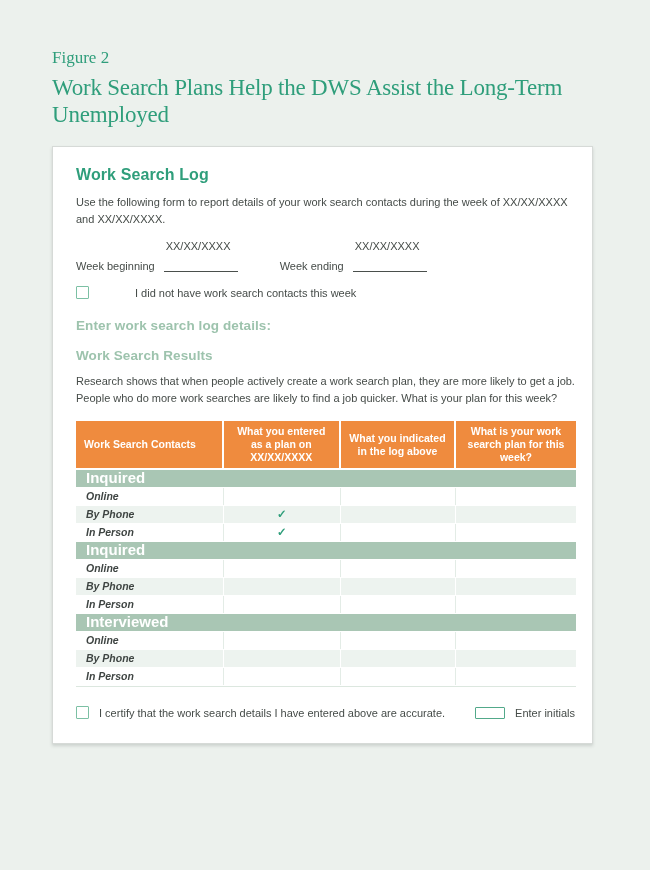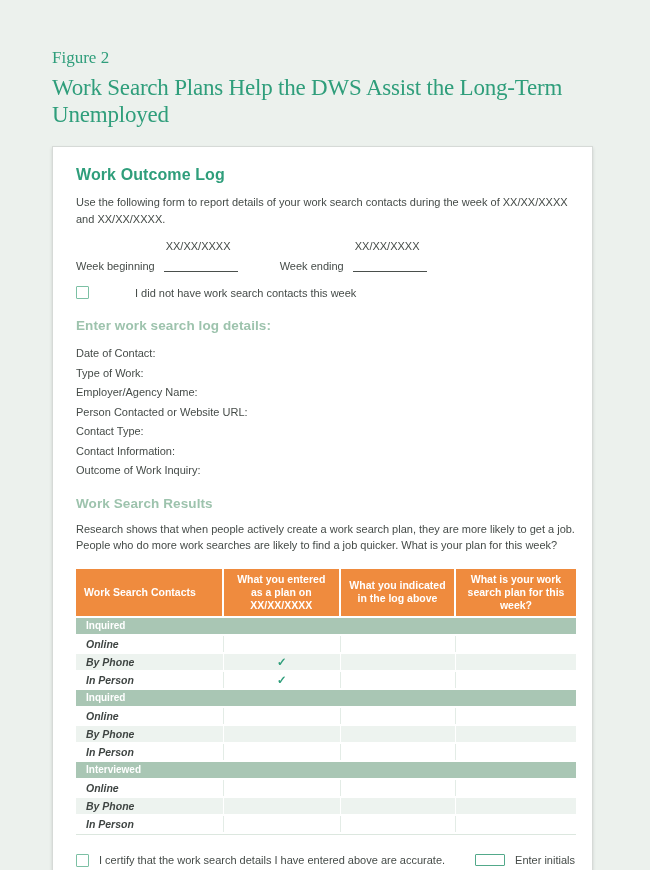--- a/index.html
+++ b/index.html
@@ -104,21 +104,21 @@
   }
   .th.c1 { justify-content: flex-start; text-align: center; }
   .th.c4 { border-right: none; }
   .c1 { flex: 0 1 29.5%; }
   .c2 { flex: 0 1 23.5%; }
   .c3 { flex: 0 1 23%; }
   .c4 { flex: 0 1 24%; }
   .subheader {
     background: #a9c6b4;
     color: #ffffff;
-    font-size: 10px;
+    font-size: 15px;
     font-weight: 700;
     height: 16.5px;
     line-height: 16.5px;
     padding-left: 10px;
     margin-bottom: 1.5px;
   }
   .trow { display: flex; margin-bottom: 1.5px; }
   .cell {
     height: 16.5px;
     line-height: 16.5px;
@@ -154,48 +154,39 @@
 <body>
 
 <div class="figure-label">Figure 2</div>
 <h1 class="page-title">
   <span>Work Search Plans Help the DWS Assist the Long-Term</span>
   <span>Unemployed</span>
 </h1>
 
 <div class="card">
 
-  <div class="h-teal">Work Outcome Log</div>
+  <div class="h-teal">Work Search Log</div>
 
   <p class="body-text">Use the following form to report details of your work search contacts during the week of XX/XX/XXXX and XX/XX/XXXX.</p>
 
   <div class="week-row">
     <span class="week-label">Week beginning</span>
     <span class="week-value">XX/XX/XXXX</span>
     <span class="week-gap"></span>
     <span class="week-label">Week ending</span>
     <span class="week-value">XX/XX/XXXX</span>
   </div>
 
   <div class="cb-row">
     <span class="cb"></span>
     <span>I did not have work search contacts this week</span>
   </div>
 
   <div class="h-sage details-heading">Enter work search log details:</div>
 
-  <div class="fields">
-    <div class="field">Date of Contact:</div>
-    <div class="field">Type of Work:</div>
-    <div class="field">Employer/Agency Name:</div>
-    <div class="field">Person Contacted or Website URL:</div>
-    <div class="field">Contact Type:</div>
-    <div class="field">Contact Information:</div>
-    <div class="field">Outcome of Work Inquiry:</div>
-  </div>
 
   <div class="h-sage results-heading">Work Search Results</div>
 
   <p class="body-text">Research shows that when people actively create a work search plan, they are more likely to get a job. People who do more work searches are likely to find a job quicker. What is your plan for this week?</p>
 
   <div class="wtable">
     <div class="thead">
       <div class="th c1">Work Search Contacts</div>
       <div class="th c2">What you entered as a plan on XX/XX/XXXX</div>
       <div class="th c3">What you indicated in the log above</div>

